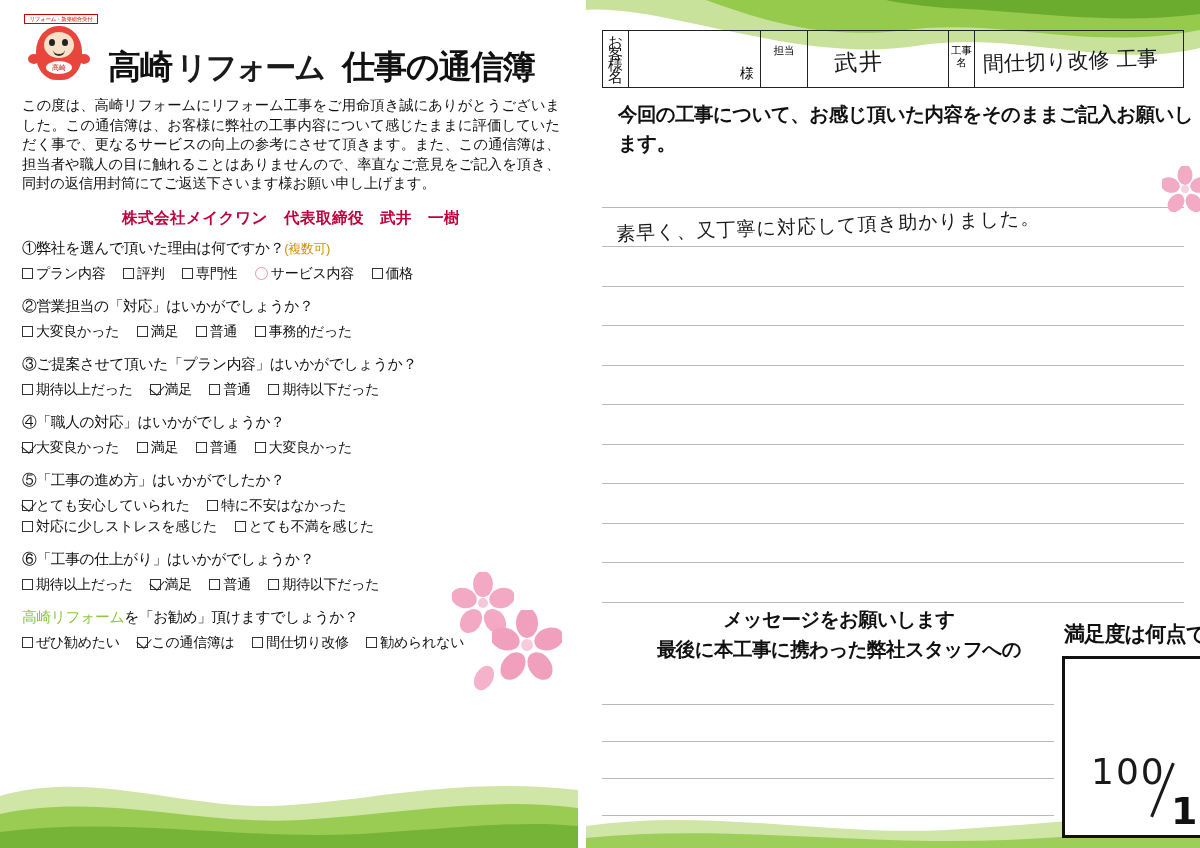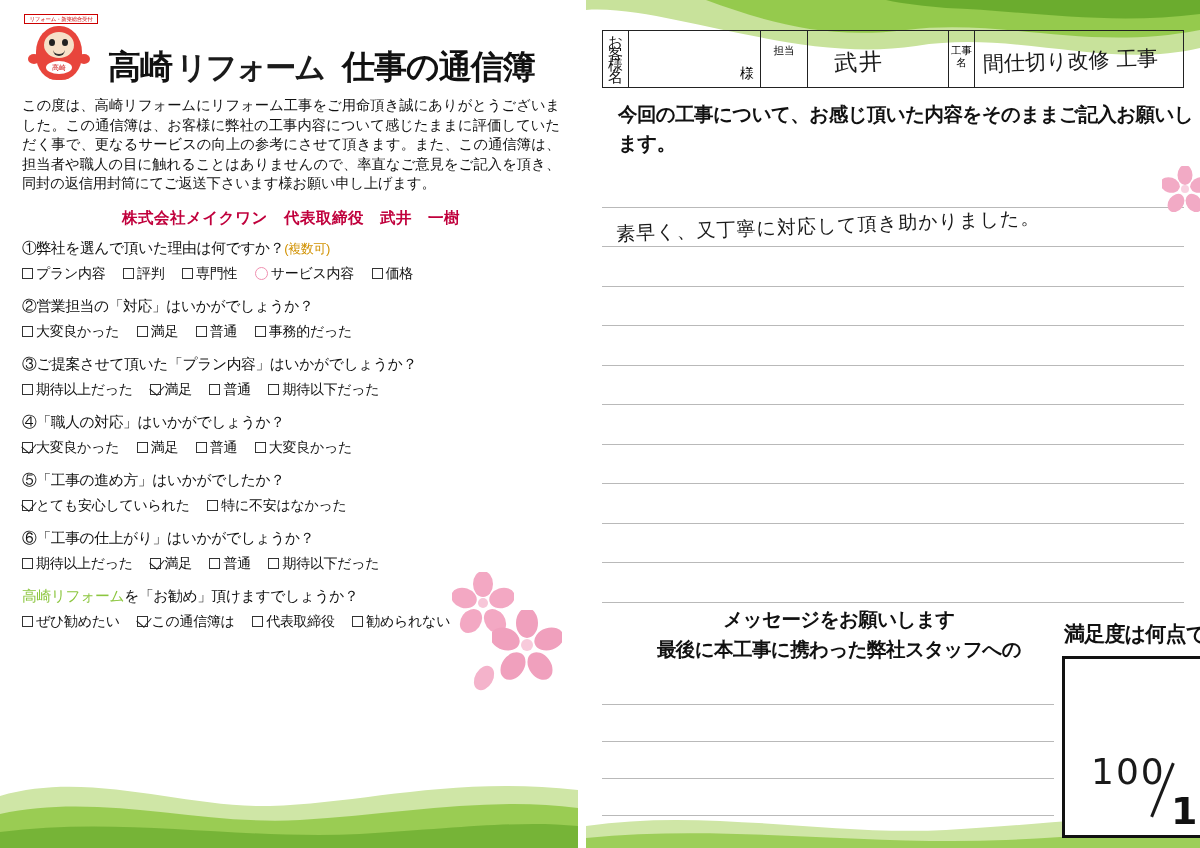--- a/index.html
+++ b/index.html
@@ -471,40 +471,44 @@
         <span class="opt"><span class="bx"></span><span>大変良かった</span></span>
       </div>
     </div>
 
     <div class="q-block">
       <div class="q-title">⑤「工事の進め方」はいかがでしたか？</div>
       <div class="opts">
         <span class="opt"><span class="bx checked"></span><span>とても安心していられた</span></span>
         <span class="opt"><span class="bx"></span><span>特に不安はなかった</span></span>
       </div>
+      <div class="opts">
+        <span class="opt"><span class="bx"></span><span>対応に少しストレスを感じた</span></span>
+        <span class="opt"><span class="bx"></span><span>とても不満を感じた</span></span>
+      </div>
     </div>
 
     <div class="q-block">
       <div class="q-title">⑥「工事の仕上がり」はいかがでしょうか？</div>
       <div class="opts">
         <span class="opt"><span class="bx"></span><span>期待以上だった</span></span>
         <span class="opt"><span class="bx checked"></span><span>満足</span></span>
         <span class="opt"><span class="bx"></span><span>普通</span></span>
         <span class="opt"><span class="bx"></span><span>期待以下だった</span></span>
       </div>
     </div>
 
     <div class="q-block">
       <div class="q-title">
         <span class="accent" style="color:#8cc63f">高崎リフォーム</span><span>を「お勧め」頂けますでしょうか？</span>
       </div>
       <div class="opts">
         <span class="opt"><span class="bx"></span><span>ぜひ勧めたい</span></span>
         <span class="opt"><span class="bx checked"></span><span>この通信簿は</span></span>
-        <span class="opt"><span class="bx"></span><span>代表取締役</span></span>
+        <span class="opt"><span class="bx"></span><span>間仕切り改修</span></span>
         <span class="opt"><span class="bx"></span><span>勧められない</span></span>
       </div>
     </div>
 
     <svg class="sakura" style="left:452px;top:572px;" width="62" height="62" viewBox="0 0 62 62">
       <g fill="#f3a8c3">
         <ellipse cx="31" cy="12" rx="10" ry="13"></ellipse>
         <ellipse cx="50" cy="26" rx="10" ry="13" transform="rotate(72 50 26)"></ellipse>
         <ellipse cx="43" cy="49" rx="10" ry="13" transform="rotate(144 43 49)"></ellipse>
         <ellipse cx="19" cy="49" rx="10" ry="13" transform="rotate(216 19 49)"></ellipse>

